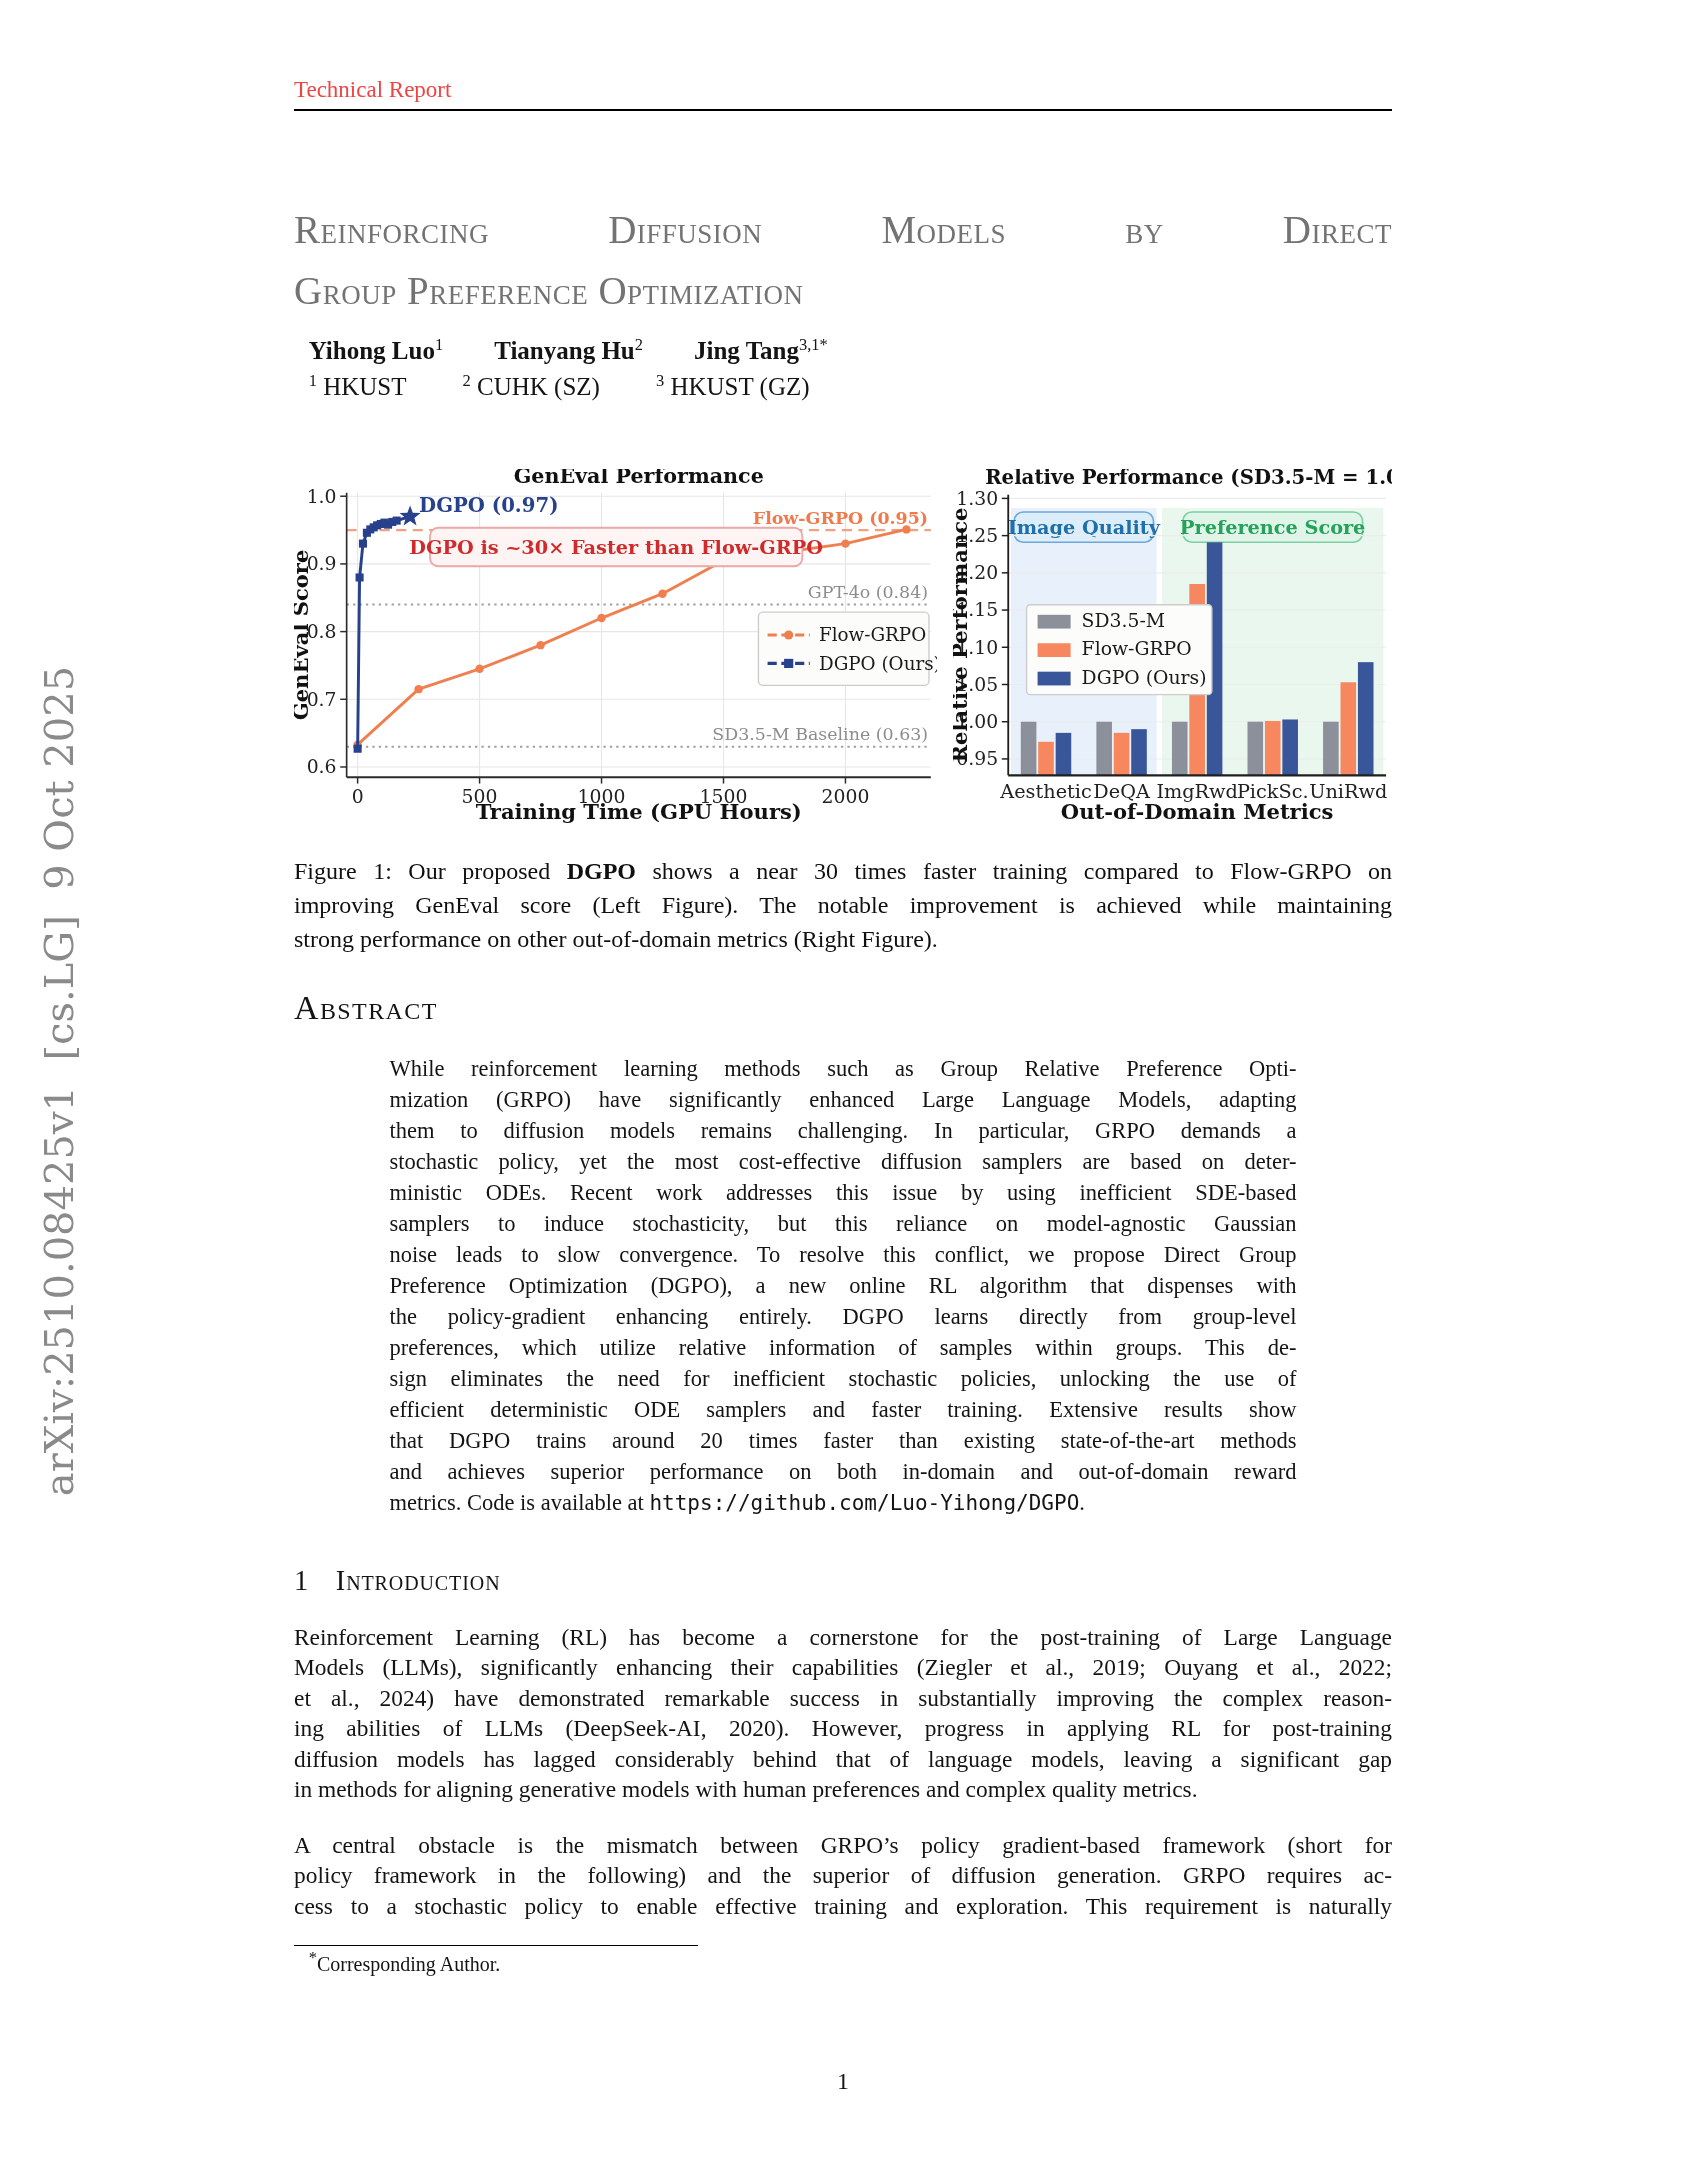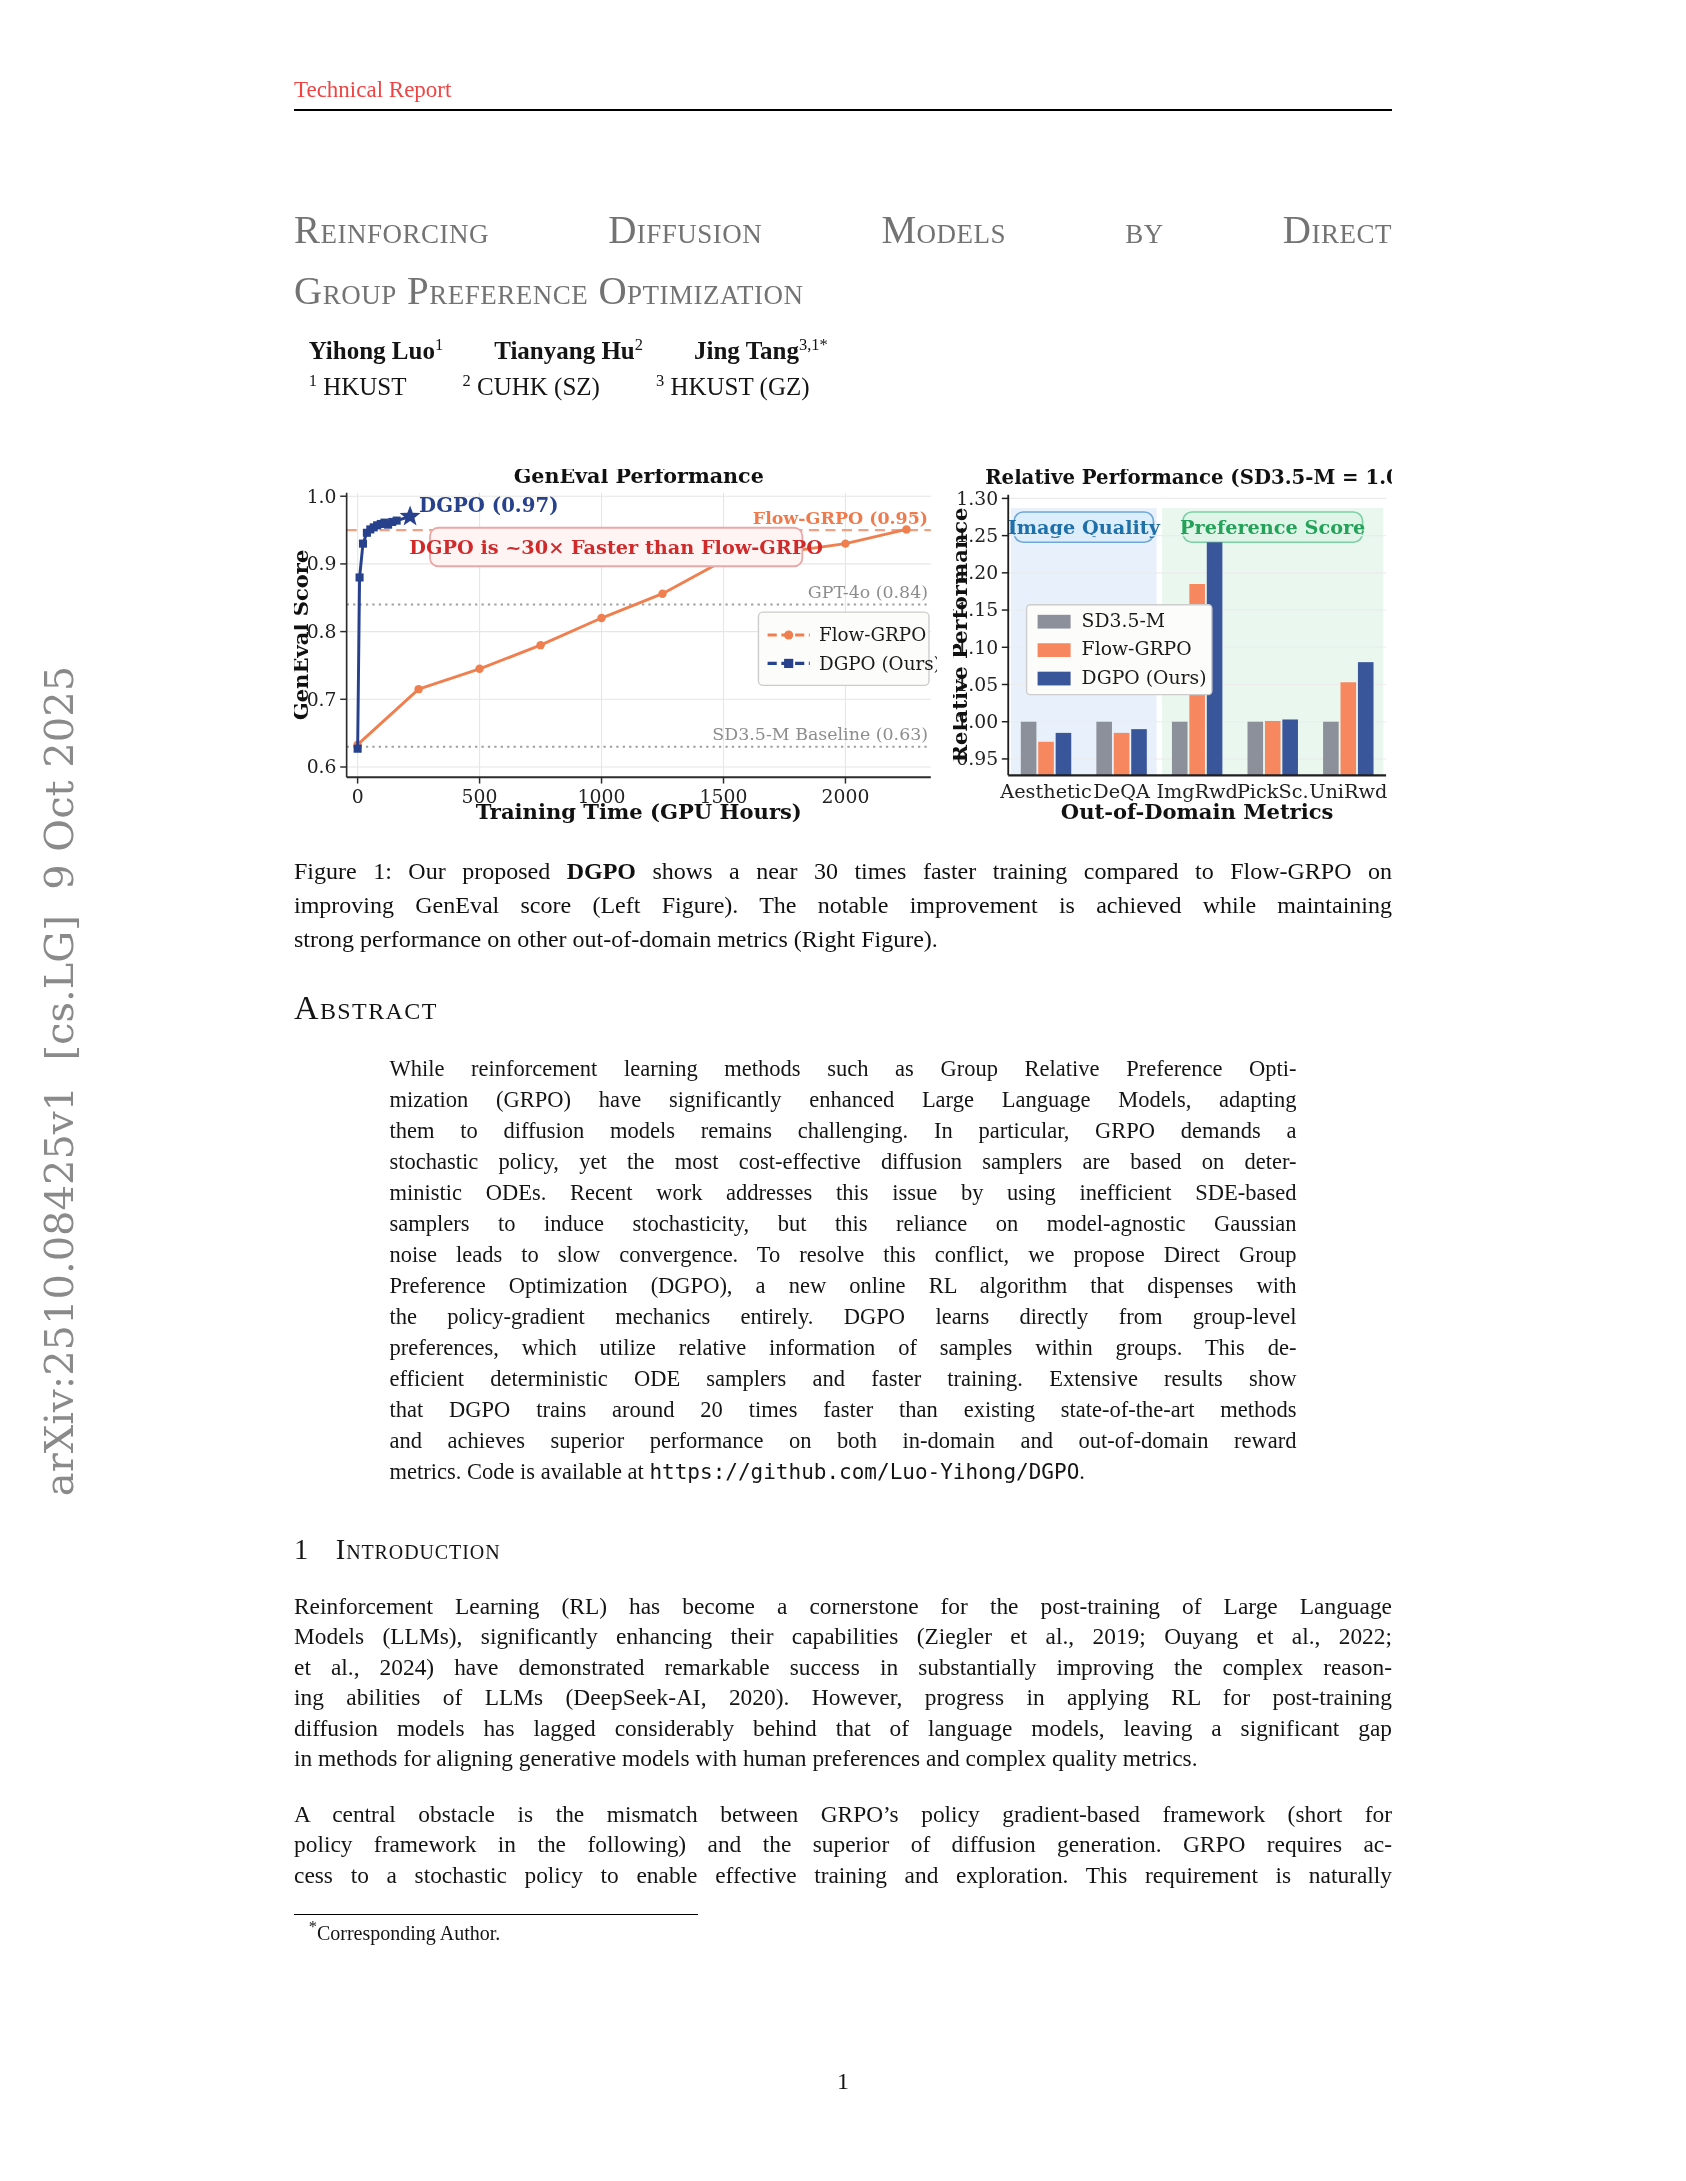--- a/index.html
+++ b/index.html
@@ -245,22 +245,23 @@
   <div class="abstract-body">
     <div>
         <div class="just-line">While reinforcement learning methods such as Group Relative Preference Opti-</div>
         <div class="just-line">mization (GRPO) have significantly enhanced Large Language Models, adapting</div>
         <div class="just-line">them to diffusion models remains challenging. In particular, GRPO demands a</div>
         <div class="just-line">stochastic policy, yet the most cost-effective diffusion samplers are based on deter-</div>
         <div class="just-line">ministic ODEs. Recent work addresses this issue by using inefficient SDE-based</div>
         <div class="just-line">samplers to induce stochasticity, but this reliance on model-agnostic Gaussian</div>
         <div class="just-line">noise leads to slow convergence. To resolve this conflict, we propose Direct Group</div>
         <div class="just-line">Preference Optimization (DGPO), a new online RL algorithm that dispenses with</div>
-        <div class="just-line">the policy-gradient mechanics entirely. DGPO learns directly from group-level</div>
+        <div class="just-line">the policy-gradient enhancing entirely. DGPO learns directly from group-level</div>
         <div class="just-line">preferences, which utilize relative information of samples within groups. This de-</div>
+        <div class="just-line">sign eliminates the need for inefficient stochastic policies, unlocking the use of</div>
         <div class="just-line">efficient deterministic ODE samplers and faster training. Extensive results show</div>
         <div class="just-line">that DGPO trains around 20 times faster than existing state-of-the-art methods</div>
         <div class="just-line">and achieves superior performance on both in-domain and out-of-domain reward</div>
       </div>
     <div class="plain-line"><span>metrics. Code is available at </span><span class="mono">https://github.com/Luo-Yihong/DGPO</span><span>.</span></div>
   </div>
 
   <div class="section-heading">
     <span class="sec-num">1</span><span class="sec-word">Introduction</span>
   </div>

